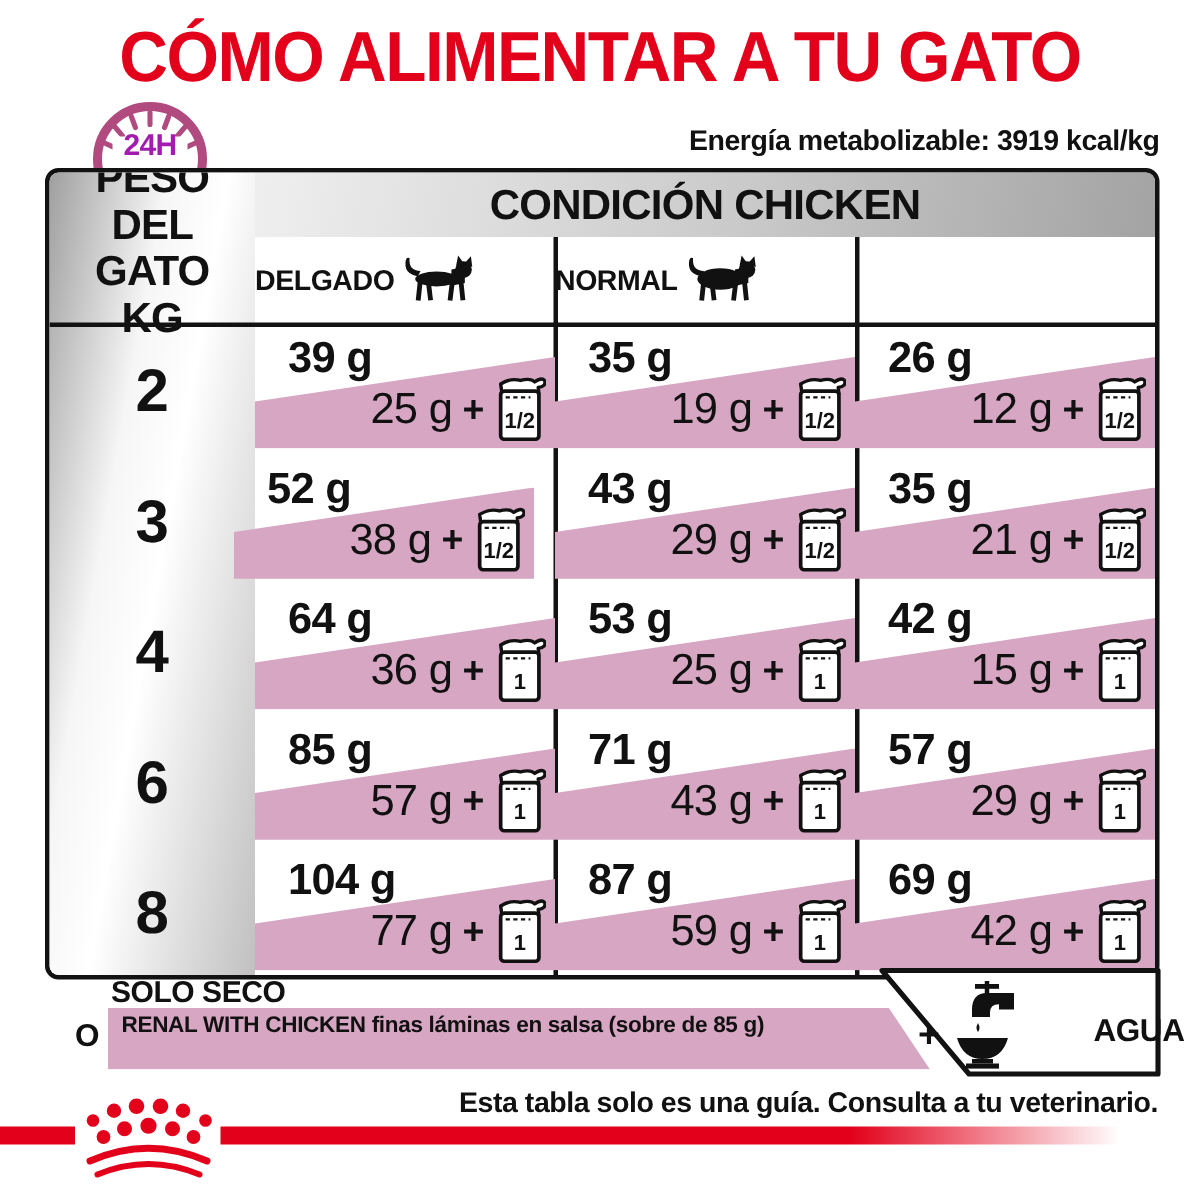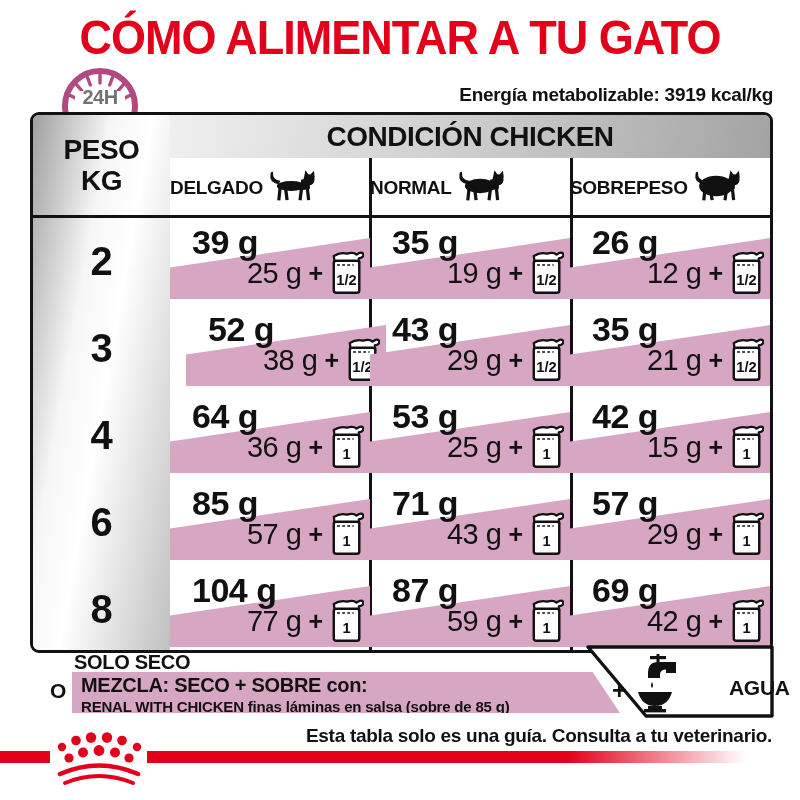--- a/index.html
+++ b/index.html
@@ -14,21 +14,21 @@
   .title{
     top:12px;left:0;width:800px;text-align:center;
     font-size:45px;font-weight:bold;letter-spacing:-1px;color:#e2001a;
     transform:scaleY(1.05);
   }
 
   
   .clock-wrap{left:58px;top:64px;width:84px;height:48px;}
   .clock-label{
     left:58px;top:86px;width:84px;text-align:center;
-    font-size:20px;font-weight:bold;letter-spacing:-0.5px;color:#737373;
+    font-size:20px;font-weight:bold;letter-spacing:-0.5px;color:#a21caf;
   }
 
   
   .energy{
     top:84px;right:27px;font-size:19px;font-weight:bold;letter-spacing:-0.3px;
   }
 
   
   .table{
     left:30px;top:112px;width:737px;height:535px;
@@ -64,21 +64,21 @@
   .wcell{
     position:absolute;left:0;width:137px;height:87px;
     display:flex;align-items:center;justify-content:center;
     font-size:40px;font-weight:bold;
   }
   .cell{position:absolute;width:200px;height:87px;overflow:hidden;}
   .wedge{
     position:absolute;inset:0;background:#d6a6c2;
     clip-path:polygon(0 57%,100% 23%,100% 93%,0 93%);
   }
-  .dry{position:absolute;left:22px;top:5px;font-size:34px;font-weight:bold;letter-spacing:-0.5px;}
+  .dry{position:absolute;left:22px;top:5px;font-size:29px;font-weight:bold;letter-spacing:-0.5px;}
   .mixrow{
     position:absolute;right:6px;bottom:9px;display:flex;align-items:center;gap:7px;
   }
   .mixval{font-size:29px;font-weight:normal;letter-spacing:-0.5px;}
   .plus{font-size:25px;font-weight:bold;}
   .sachet{width:34px;height:46px;display:inline-block;position:relative;}
 
   
   .solo{left:74px;top:651px;font-size:20px;font-weight:bold;letter-spacing:-0.3px;}
   .or{left:50px;top:679px;font-size:21px;font-weight:bold;}
@@ -128,20 +128,21 @@
 </div>
 <div class="abs clock-label">24H</div>
 
 <div class="abs energy">Energía metabolizable: 3919 kcal/kg</div>
 
 <div class="abs table">
   <div class="abs leftcol"></div>
   <div class="abs cond-band">CONDICIÓN CHICKEN</div>
   <div class="abs weight-head">
     <span>PESO</span>
+    <span>DEL GATO</span>
     <span>KG</span>
   </div>
   <div class="abs subhead" id="subhead">
       <div class="subcol">
         <div class="lbl">DELGADO</div>
         <div><svg width="58" height="34" viewBox="0 0 64 38">
     <g fill="#111" stroke="none">
       <ellipse cx="31" cy="19" rx="16" ry="5.5"></ellipse>
       <circle cx="51" cy="12" r="6.2"></circle>
       <polygon points="45.5,9 47,1.5 51,7"></polygon>
@@ -165,37 +166,20 @@
       <polygon points="52,7 56.5,2 57.5,10"></polygon>
       <polygon points="42,12 52,10 52,22 42,24"></polygon>
       <path d="M17 17 Q6 15 8 5 Q8.6 2.6 10.8 3.4 Q10 13 19 13 Z"></path>
       <rect x="17" y="20" width="3.6" height="15" transform="rotate(6 18 20)"></rect>
       <rect x="23" y="21" width="3.6" height="14" transform="rotate(-7 24 21)"></rect>
       <rect x="41" y="20" width="3.6" height="15" transform="rotate(7 42 20)"></rect>
       <rect x="47" y="18" width="3.6" height="17" transform="rotate(-6 48 18)"></rect>
     </g>
   </svg></div>
       </div>
-      <div class="subcol">
-        <div class="lbl">SOBREPESO</div>
-        <div><svg width="58" height="34" viewBox="0 0 64 38">
-    <g fill="#111" stroke="none">
-      <ellipse cx="31" cy="19" rx="19" ry="11.5"></ellipse>
-      <circle cx="51" cy="12" r="6.2"></circle>
-      <polygon points="45.5,9 47,1.5 51,7"></polygon>
-      <polygon points="52,7 56.5,2 57.5,10"></polygon>
-      <polygon points="42,12 52,10 52,22 42,24"></polygon>
-      <path d="M17 17 Q6 15 8 5 Q8.6 2.6 10.8 3.4 Q10 13 19 13 Z"></path>
-      <rect x="17" y="20" width="3.6" height="15" transform="rotate(6 18 20)"></rect>
-      <rect x="23" y="21" width="3.6" height="14" transform="rotate(-7 24 21)"></rect>
-      <rect x="41" y="20" width="3.6" height="15" transform="rotate(7 42 20)"></rect>
-      <rect x="47" y="18" width="3.6" height="17" transform="rotate(-6 48 18)"></rect>
-    </g>
-  </svg></div>
-      </div>
     </div>
   <div class="abs hline"></div>
   <div class="abs vline v1"></div>
   <div class="abs vline v2"></div>
   <div class="abs rows" id="rows">
       <div class="rowline" style="top: 0px;">
         <div class="wcell">2</div>
         <div class="cell" style="left: 137px;">
           <div class="wedge"></div>
           <div class="dry">39 g</div>
@@ -234,21 +218,21 @@
     <path d="M5 13 L4 6 Q11 1.5 18 3.5 Q25 1.5 28 4.5 Q33 1 35 3.5 Q36.5 7.5 30.5 8.5 L31 13 Z" fill="#ffffff" stroke="#111" stroke-width="2.4" stroke-linejoin="round"></path>
     <rect x="4" y="11" width="27" height="34" rx="2.5" fill="#ffffff" stroke="#111" stroke-width="2.6"></rect>
     <line x1="7.5" y1="15.5" x2="25" y2="15.5" stroke="#111" stroke-width="1.6" stroke-dasharray="3 2.4"></line>
     <text x="17.5" y="37" text-anchor="middle" font-family="Liberation Sans, sans-serif" font-size="15.5" font-weight="bold" fill="#111">1/2</text>
   </svg></span>
           </div>
         </div>
       </div>
       <div class="rowline" style="top: 87px;">
         <div class="wcell">3</div>
-        <div class="cell" style="left: 153px;">
+        <div class="cell" style="left: 123px;">
           <div class="wedge"></div>
           <div class="dry">52 g</div>
           <div class="mixrow">
             <span class="mixval">38 g</span>
             <span class="plus">+</span>
             <span class="sachet"><svg width="34" height="46" viewBox="0 0 36 48">
     <path d="M5 13 L4 6 Q11 1.5 18 3.5 Q25 1.5 28 4.5 Q33 1 35 3.5 Q36.5 7.5 30.5 8.5 L31 13 Z" fill="#ffffff" stroke="#111" stroke-width="2.4" stroke-linejoin="round"></path>
     <rect x="4" y="11" width="27" height="34" rx="2.5" fill="#ffffff" stroke="#111" stroke-width="2.6"></rect>
     <line x1="7.5" y1="15.5" x2="25" y2="15.5" stroke="#111" stroke-width="1.6" stroke-dasharray="3 2.4"></line>
     <text x="17.5" y="37" text-anchor="middle" font-family="Liberation Sans, sans-serif" font-size="15.5" font-weight="bold" fill="#111">1/2</text>
@@ -418,21 +402,20 @@
   </svg></span>
           </div>
         </div>
       </div>
     </div>
 </div>
 
 <div class="abs solo">SOLO SECO</div>
 <div class="abs or">O</div>
 <div class="abs mixband">
-  <div class="l1">MEZCLA: SECO + SOBRE con:</div>
   <div class="l2">RENAL WITH CHICKEN finas láminas en salsa (sobre de 85 g)</div>
 </div>
 
 <div class="abs aguabox">
   <svg width="192" height="76" viewBox="0 0 192 76">
     <polygon points="4,3 188,3 188,72 62,72" fill="#ffffff" stroke="#121212" stroke-width="3.4" stroke-linejoin="round"></polygon>
   </svg>
 </div>
 <div class="abs agua-plus">+</div>
 <div class="abs faucet">

